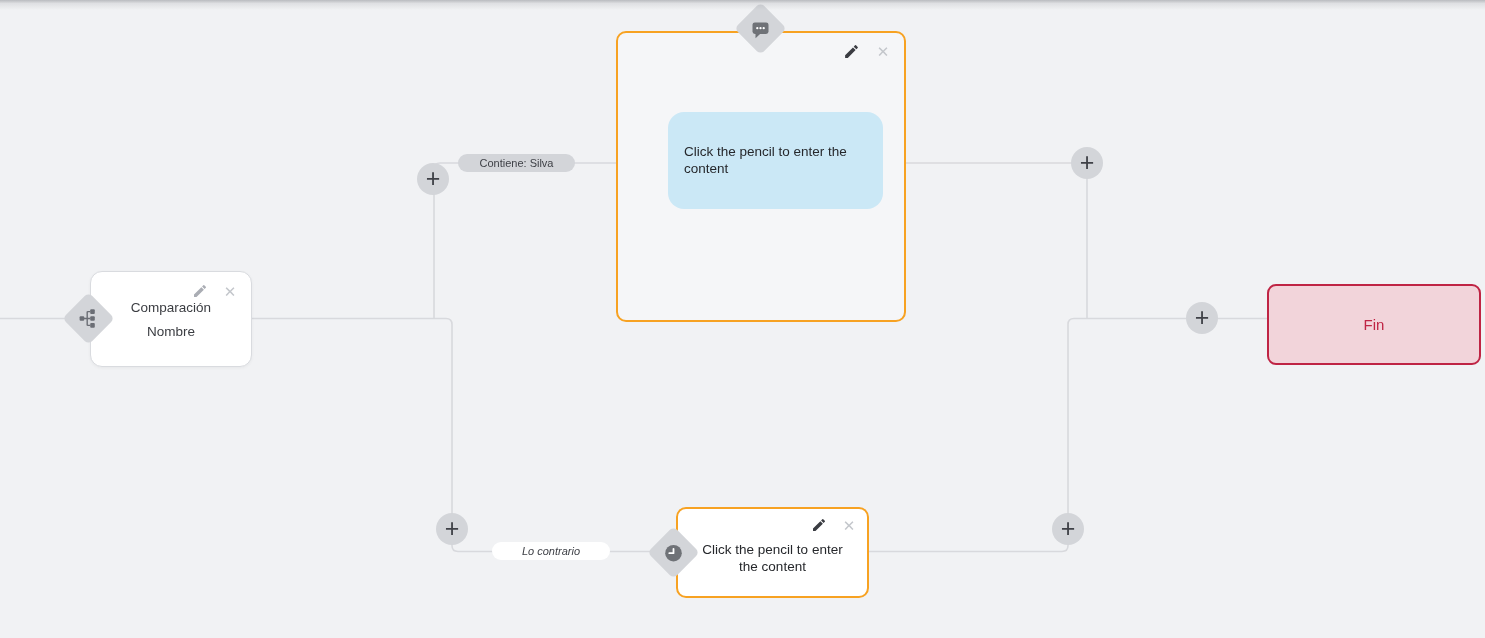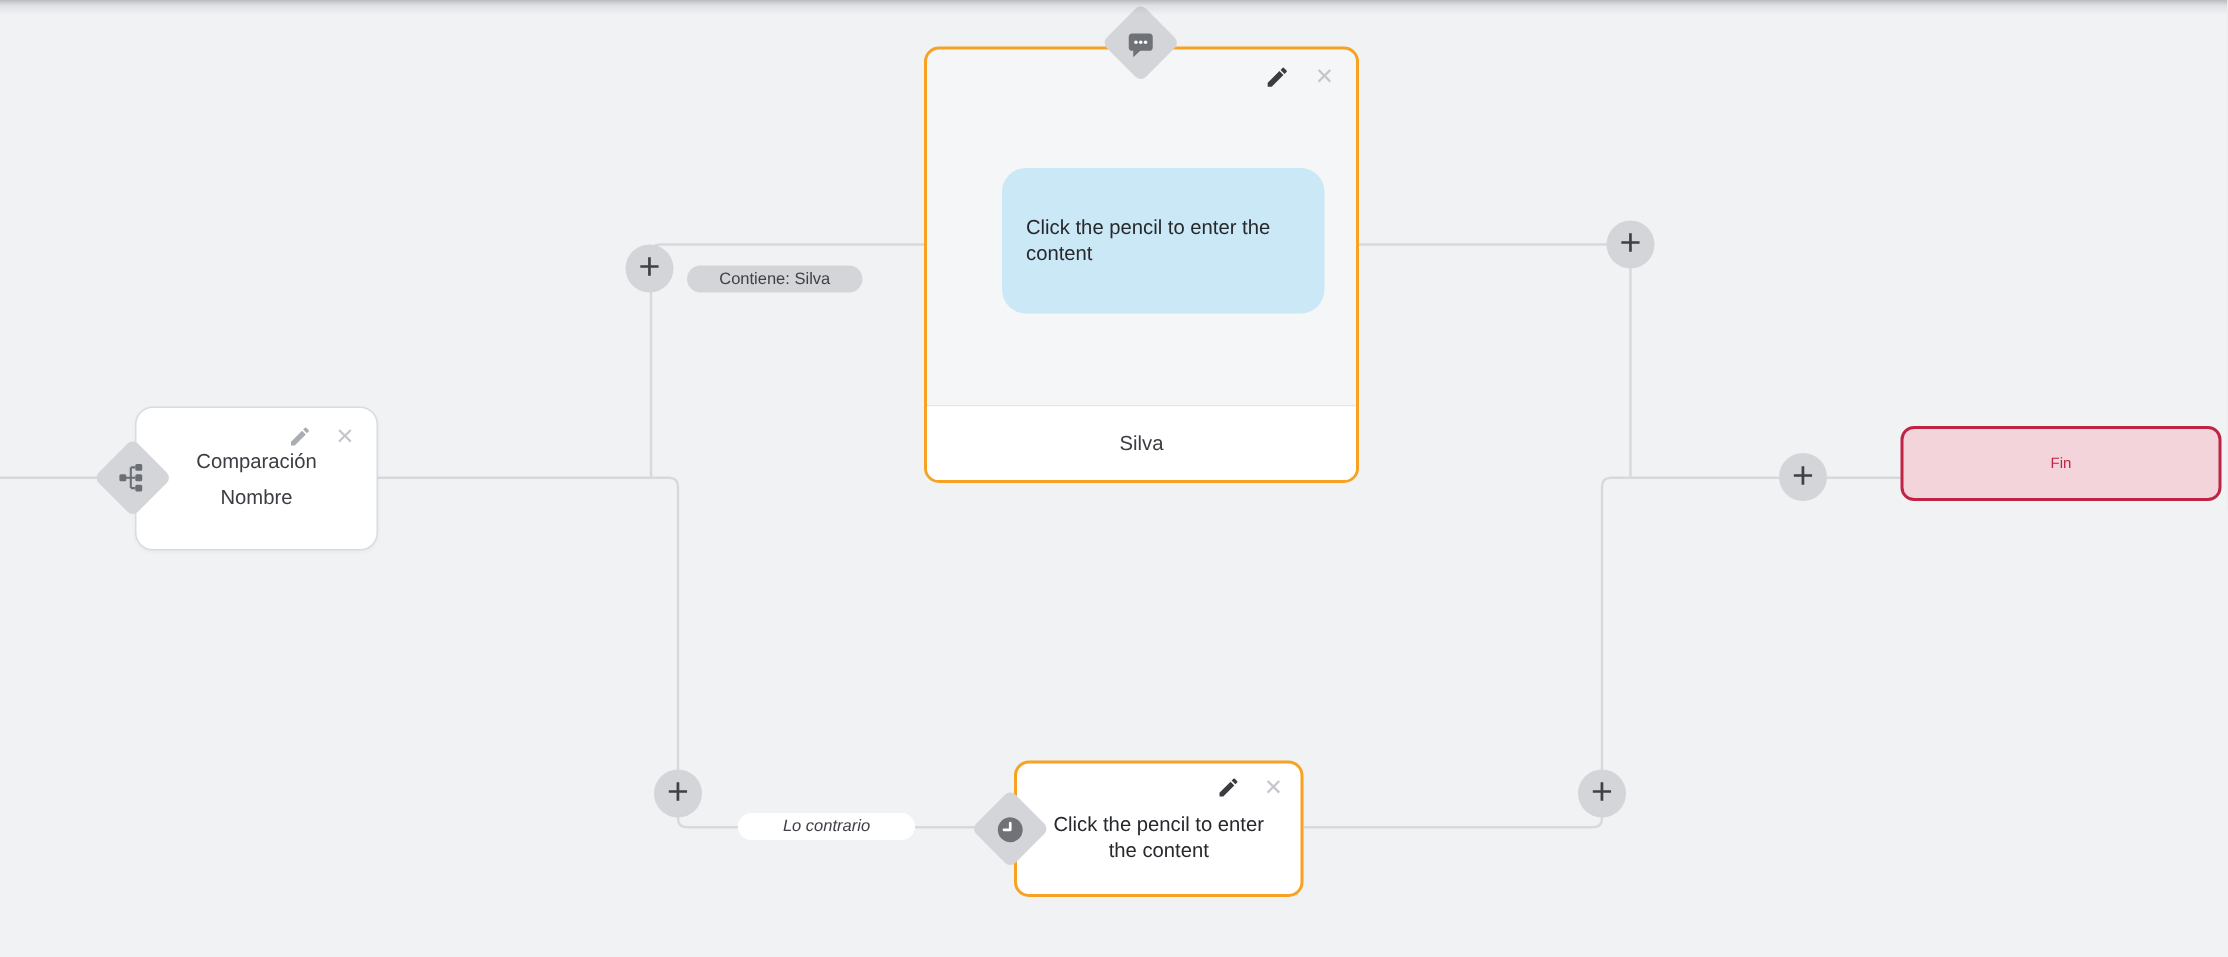--- a/index.html
+++ b/index.html
@@ -24,21 +24,21 @@
     cursor:pointer;
   }
   .plus span{font-size:25px;font-weight:400;color:#3f4147;line-height:28px;margin-top:-2px;}
 
   
   .pill{
     position:absolute;z-index:2;height:18px;border-radius:9px;
     display:flex;align-items:center;justify-content:center;
     font-size:11px;color:#3f4147;white-space:nowrap;
   }
-  .pill.gray{background:#d3d5d9;margin-top:23px;}
+  .pill.gray{background:#d3d5d9;}
   .pill.white{background:#ffffff;font-style:italic;}
 
   
   .node{position:absolute;box-sizing:border-box;z-index:1;}
   .icon-row{position:absolute;display:flex;align-items:center;z-index:4;}
   .icon-btn{cursor:pointer;display:flex;align-items:center;justify-content:center;width:18px;height:18px;}
   .x-glyph{font-size:15px;font-weight:bold;line-height:1;}
   .x-light{color:#c3c6cb;}
   .pencil-dark svg path{fill:#3a3c42;}
   .pencil-light svg path{fill:#aaadb4;}
@@ -75,24 +75,24 @@
   .node-delay{
     left:676px;top:507px;width:193px;height:91px;background:#ffffff;
     border:2px solid #f7a222;border-radius:10px;
     display:flex;align-items:center;justify-content:center;text-align:center;
     padding:18px 14px 6px;font-size:13.5px;line-height:1.22;color:#26282c;
   }
   .node-delay .icon-row{top:7px;right:9px;gap:12px;}
 
   
   .node-end{
-    left:1267px;top:284px;width:214px;height:50px;
+    left:1267px;top:284px;width:214px;height:81px;
     background:#f2d4da;border:2.5px solid #bf2444;border-radius:9px;
     display:flex;align-items:center;justify-content:center;
-    font-size:10px;color:#bf2444;
+    font-size:15px;color:#bf2444;
   }
 
   
   .diamond{
     position:absolute;width:37px;height:37px;background:#d3d5d9;border-radius:5px;
     transform:rotate(45deg);z-index:3;display:flex;align-items:center;justify-content:center;
   }
   .diamond .di{transform:rotate(-45deg);display:flex;align-items:center;justify-content:center;}
 </style>
 </head>
@@ -165,23 +165,20 @@
             <path d="M3 17.25V21h3.75L17.81 9.94l-3.75-3.75L3 17.25zM20.71 7.04a1 1 0 0 0 0-1.41l-2.34-2.34a1 1 0 0 0-1.41 0l-1.83 1.83 3.75 3.75 1.83-1.83z"></path>
           </svg>
       </div>
       <div class="icon-btn">
           <span class="x-glyph x-light">✕</span>
         </div>
     </div>
     <div class="bubble">
       <span>Click the pencil to enter the content</span>
     </div>
-    <div class="node-footer">
-      <span>Silva</span>
-    </div>
   </div>
   <div class="diamond" style="left:742px;top:10px;">
     <div class="di">
       <svg width="20" height="20" viewBox="0 0 20 20">
         <rect x="2" y="3.2" width="16" height="11.5" rx="2.4" fill="#6f7277"></rect>
         <path d="M5 14 V19 L10.4 14 Z" fill="#6f7277"></path>
         <g fill="#ffffff">
           <circle cx="6.8" cy="9" r="1.15"></circle>
             <circle cx="10" cy="9" r="1.15"></circle>
             <circle cx="13.2" cy="9" r="1.15"></circle>

